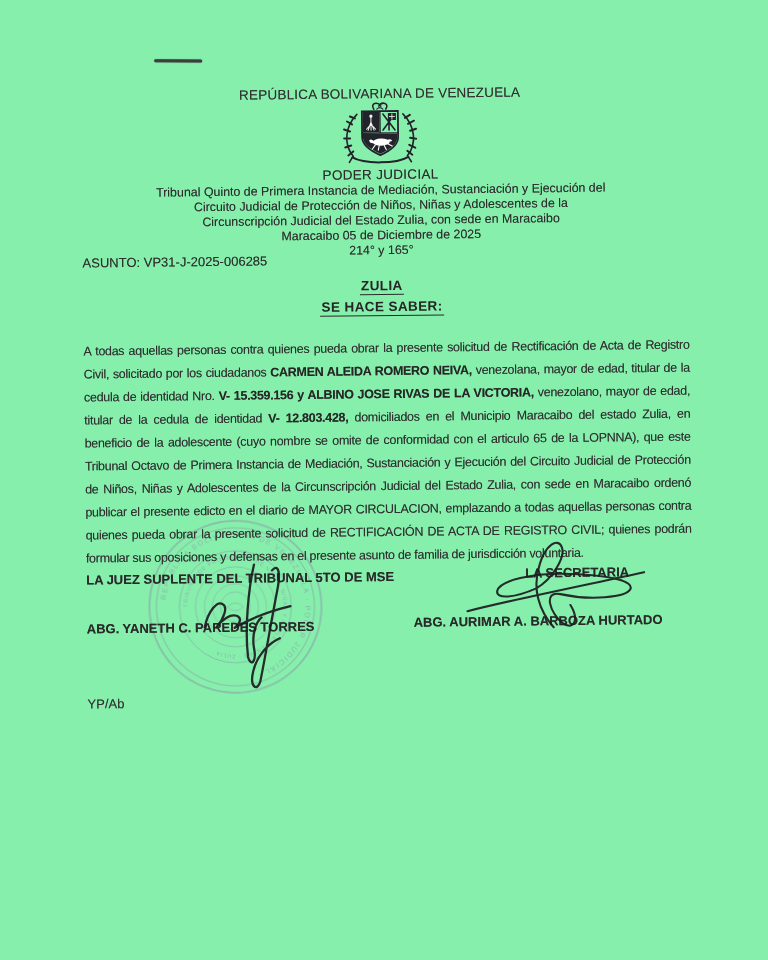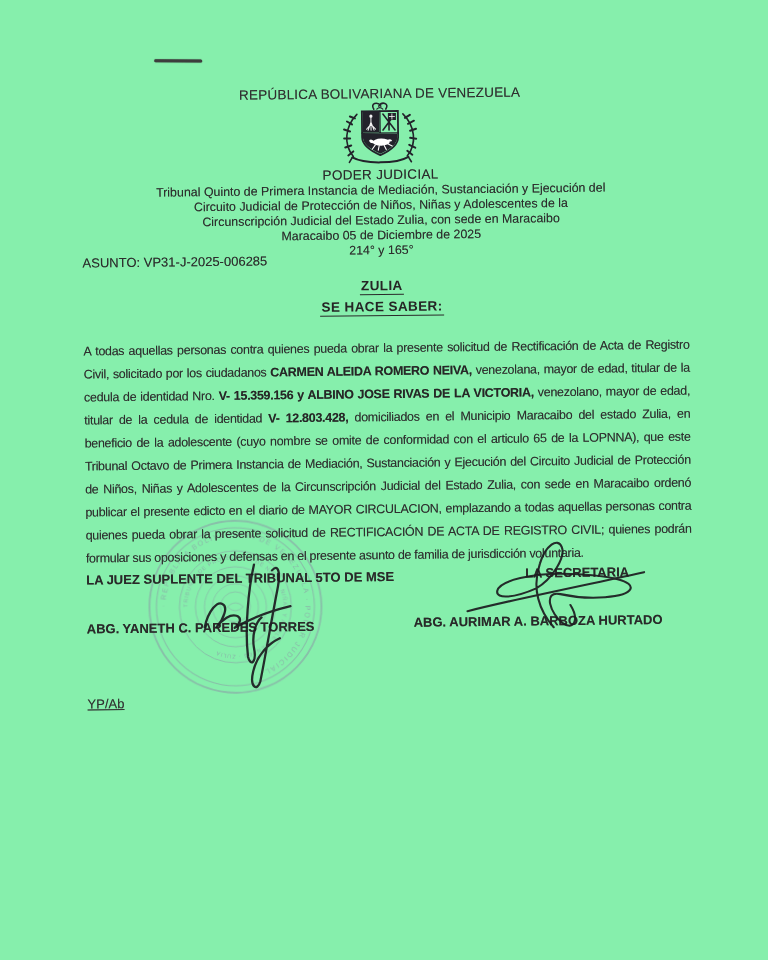--- a/index.html
+++ b/index.html
@@ -19,21 +19,21 @@
   .saber{top:303px;font-size:13.5px;font-weight:700;color:#252525;}
   .edicto span,.saber span{display:inline-block;border-bottom:1.7px solid #2a2a2a;padding:0 1px 1px 1px;letter-spacing:.4px;}
   .bodytext{position:absolute;left:85px;top:341px;width:606px;font-size:12.5px;line-height:23px;
             text-align:justify;letter-spacing:-0.3px;color:#2f2f2f;z-index:3;}
   .bodytext .b{font-weight:700;color:#262626;}
   .sigline{position:absolute;font-size:13px;font-weight:700;color:#292929;z-index:4;}
   .judge-title{left:85px;top:573px;}
   .secretary-title{left:524px;top:571px;}
   .judge-name{left:85px;top:622px;}
   .secretary-name{left:412px;top:619px;}
-  .initials{position:absolute;left:85px;top:697px;font-size:13px;color:#333;z-index:3;text-decoration:underline;}
+  .initials{position:absolute;left:85px;top:697px;font-size:13px;color:#333;z-index:3;}
   .stamp{position:absolute;left:146px;top:521px;z-index:1;filter:blur(0.35px);}
   .sigsvg{position:absolute;left:0;top:0;z-index:5;pointer-events:none;}
 </style>
 </head>
 <body>
 
 <div class="page">
   <div class="tilt">
 
     <div class="artifact"></div>

